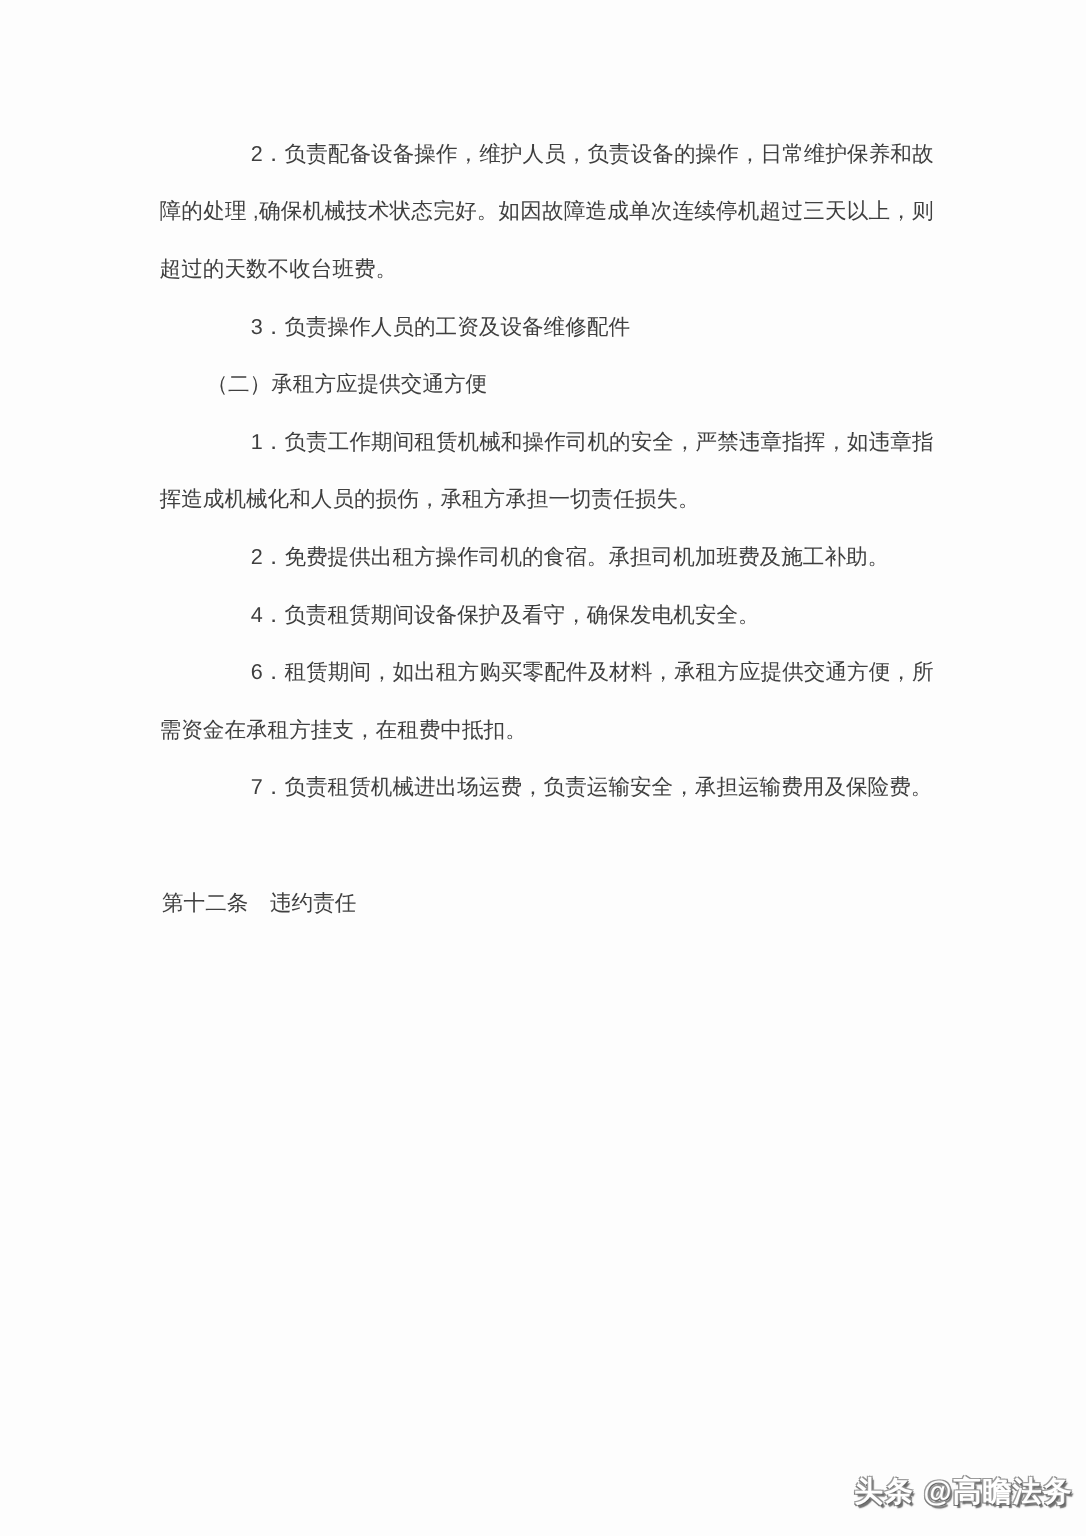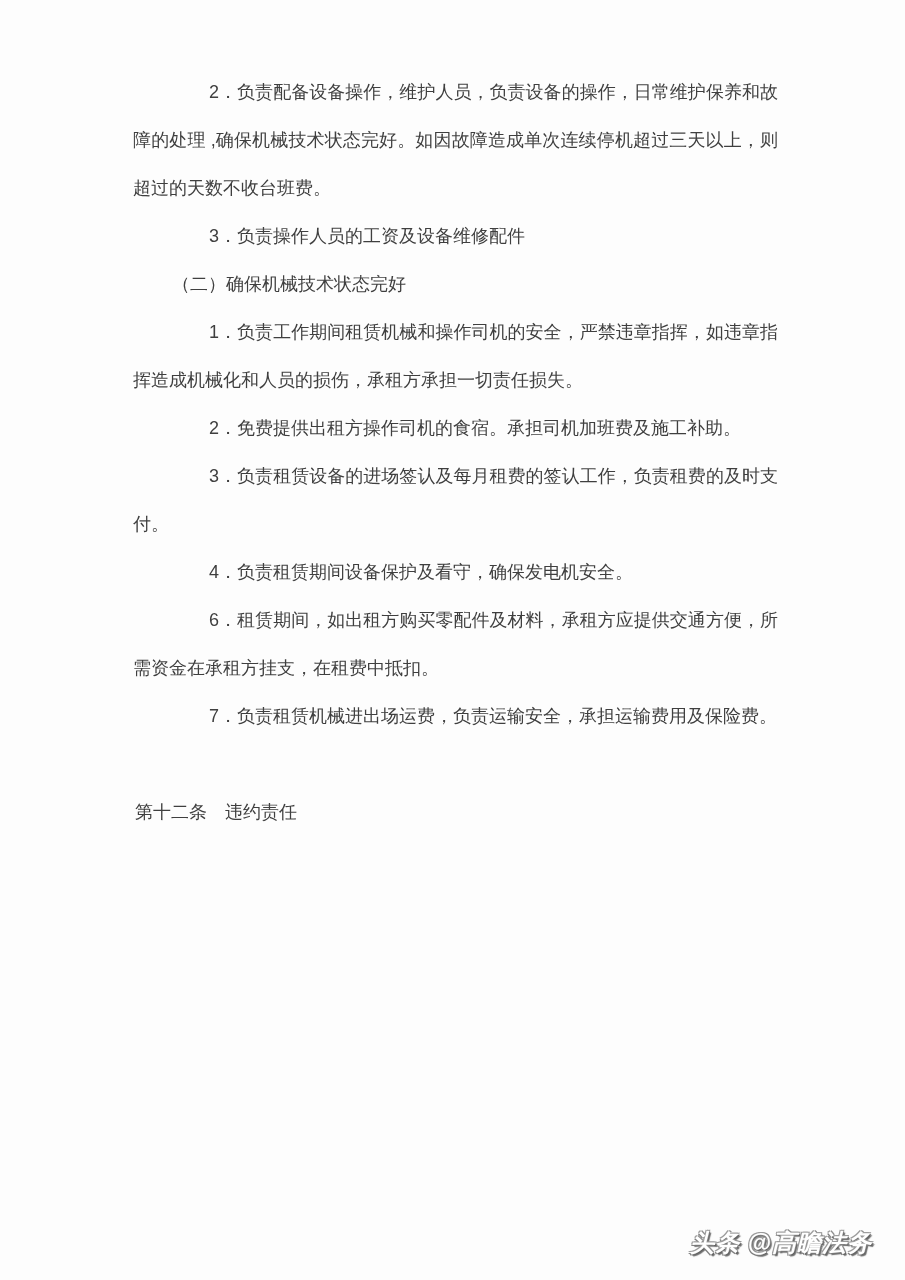--- a/index.html
+++ b/index.html
@@ -14,21 +14,21 @@
     margin: 0 auto;
     background: #fdfdfd;
     overflow: hidden;
     font-family: "Liberation Sans", "DejaVu Sans", sans-serif;
   }
   .doc {
     position: absolute;
     top: 0;
     left: 133px;
     width: 645px;
-    padding-top: 68px;
+    padding-top: 104px;
     color: #3f3f3f;
     font-size: 18px;
     line-height: 48px;
     text-align: justify;
   }
   .para {
     margin: 0;
   }
   .para.item {
     text-indent: 76px;
@@ -37,47 +37,45 @@
     text-indent: 39px;
   }
   .para.heading {
     text-indent: 2px;
   }
   .para.spacer {
     height: 48px;
   }
   .watermark {
     position: absolute;
-    right: 33px;
+    right: 11px;
     bottom: 21px;
     font-size: 24px;
     font-weight: bold;
     letter-spacing: 1px;
     color: #ffffff;
     text-shadow:
       -1px -1px 0 #9c9c9c,
        1px -1px 0 #8f8f8f,
       -1px  1px 0 #7e7e7e,
        1px  1px 0 #636363,
        2px  2px 1px #6f6f6f;
     white-space: nowrap;
-    font-style: italic;
   }
 </style>
 </head>
 <body>
 
 <div class="page">
   <div class="doc" id="contract-body">
       <p class="para item">2．负责配备设备操作，维护人员，负责设备的操作，日常维护保养和故障的处理 ,确保机械技术状态完好。如因故障造成单次连续停机超过三天以上，则超过的天数不收台班费。</p>
       <p class="para item">3．负责操作人员的工资及设备维修配件</p>
-      <p class="para subheading">（二）确保机械技术状态完好</p>
+      <p class="para subheading">（二）承租方应提供交通方便</p>
       <p class="para item">1．负责工作期间租赁机械和操作司机的安全，严禁违章指挥，如违章指挥造成机械化和人员的损伤，承租方承担一切责任损失。</p>
       <p class="para item">2．免费提供出租方操作司机的食宿。承担司机加班费及施工补助。</p>
-      <p class="para item">3．负责租赁设备的进场签认及每月租费的签认工作，负责租费的及时支付。</p>
       <p class="para item">4．负责租赁期间设备保护及看守，确保发电机安全。</p>
       <p class="para item">6．租赁期间，如出租方购买零配件及材料，承租方应提供交通方便，所需资金在承租方挂支，在租费中抵扣。</p>
       <p class="para item">7．负责租赁机械进出场运费，负责运输安全，承担运输费用及保险费。</p>
       <p class="para spacer"></p>
       <p class="para heading">第十二条　违约责任</p>
     </div>
   <div class="watermark">头条 @高瞻法务</div>
 </div>
 
 </body></html>

